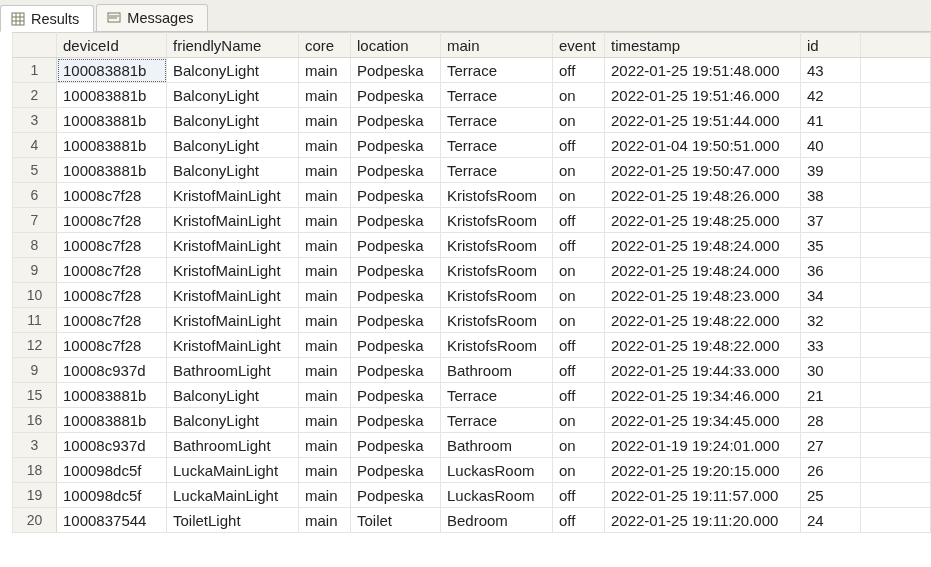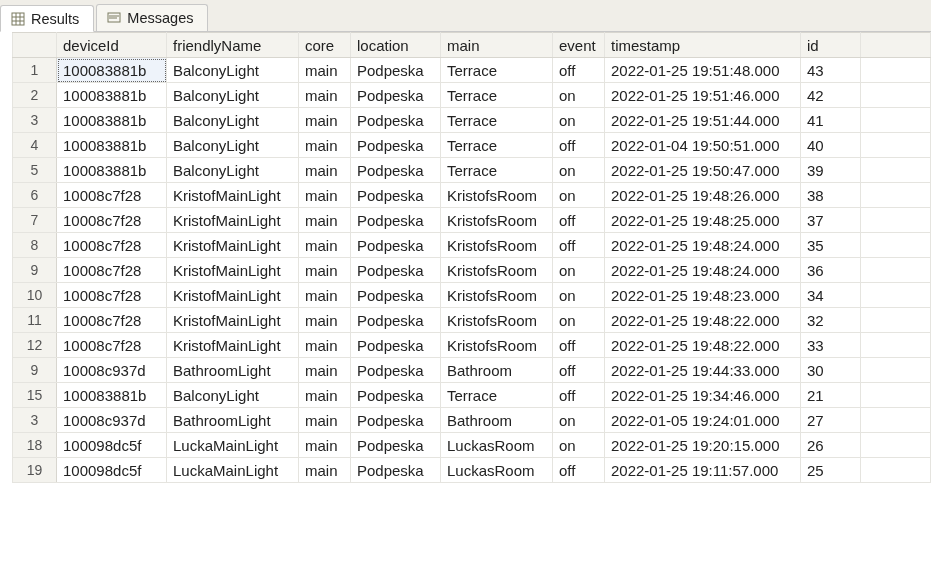--- a/index.html
+++ b/index.html
@@ -309,28 +309,40 @@
           <td>BalconyLight</td>
           <td>main</td>
           <td>Podpeska</td>
           <td>Terrace</td>
           <td>off</td>
           <td>2022-01-25 19:34:46.000</td>
           <td>21</td>
           <td></td>
         </tr>
         <tr>
+          <td class="row-num">16</td>
+          <td>100083881b</td>
+          <td>BalconyLight</td>
+          <td>main</td>
+          <td>Podpeska</td>
+          <td>Terrace</td>
+          <td>on</td>
+          <td>2022-01-25 19:34:45.000</td>
+          <td>28</td>
+          <td></td>
+        </tr>
+        <tr>
           <td class="row-num">3</td>
           <td>10008c937d</td>
           <td>BathroomLight</td>
           <td>main</td>
           <td>Podpeska</td>
           <td>Bathroom</td>
           <td>on</td>
-          <td>2022-01-05 19:24:01.000</td>
+          <td>2022-01-19 19:24:01.000</td>
           <td>27</td>
           <td></td>
         </tr>
         <tr>
           <td class="row-num">18</td>
           <td>100098dc5f</td>
           <td>LuckaMainLight</td>
           <td>main</td>
           <td>Podpeska</td>
           <td>LuckasRoom</td>
@@ -342,17 +354,29 @@
         <tr>
           <td class="row-num">19</td>
           <td>100098dc5f</td>
           <td>LuckaMainLight</td>
           <td>main</td>
           <td>Podpeska</td>
           <td>LuckasRoom</td>
           <td>off</td>
           <td>2022-01-25 19:11:57.000</td>
           <td>25</td>
+          <td></td>
+        </tr>
+        <tr>
+          <td class="row-num">20</td>
+          <td>1000837544</td>
+          <td>ToiletLight</td>
+          <td>main</td>
+          <td>Toilet</td>
+          <td>Bedroom</td>
+          <td>off</td>
+          <td>2022-01-25 19:11:20.000</td>
+          <td>24</td>
           <td></td>
         </tr>
       </tbody>
   </table>
 </div>
 
 </body></html>

